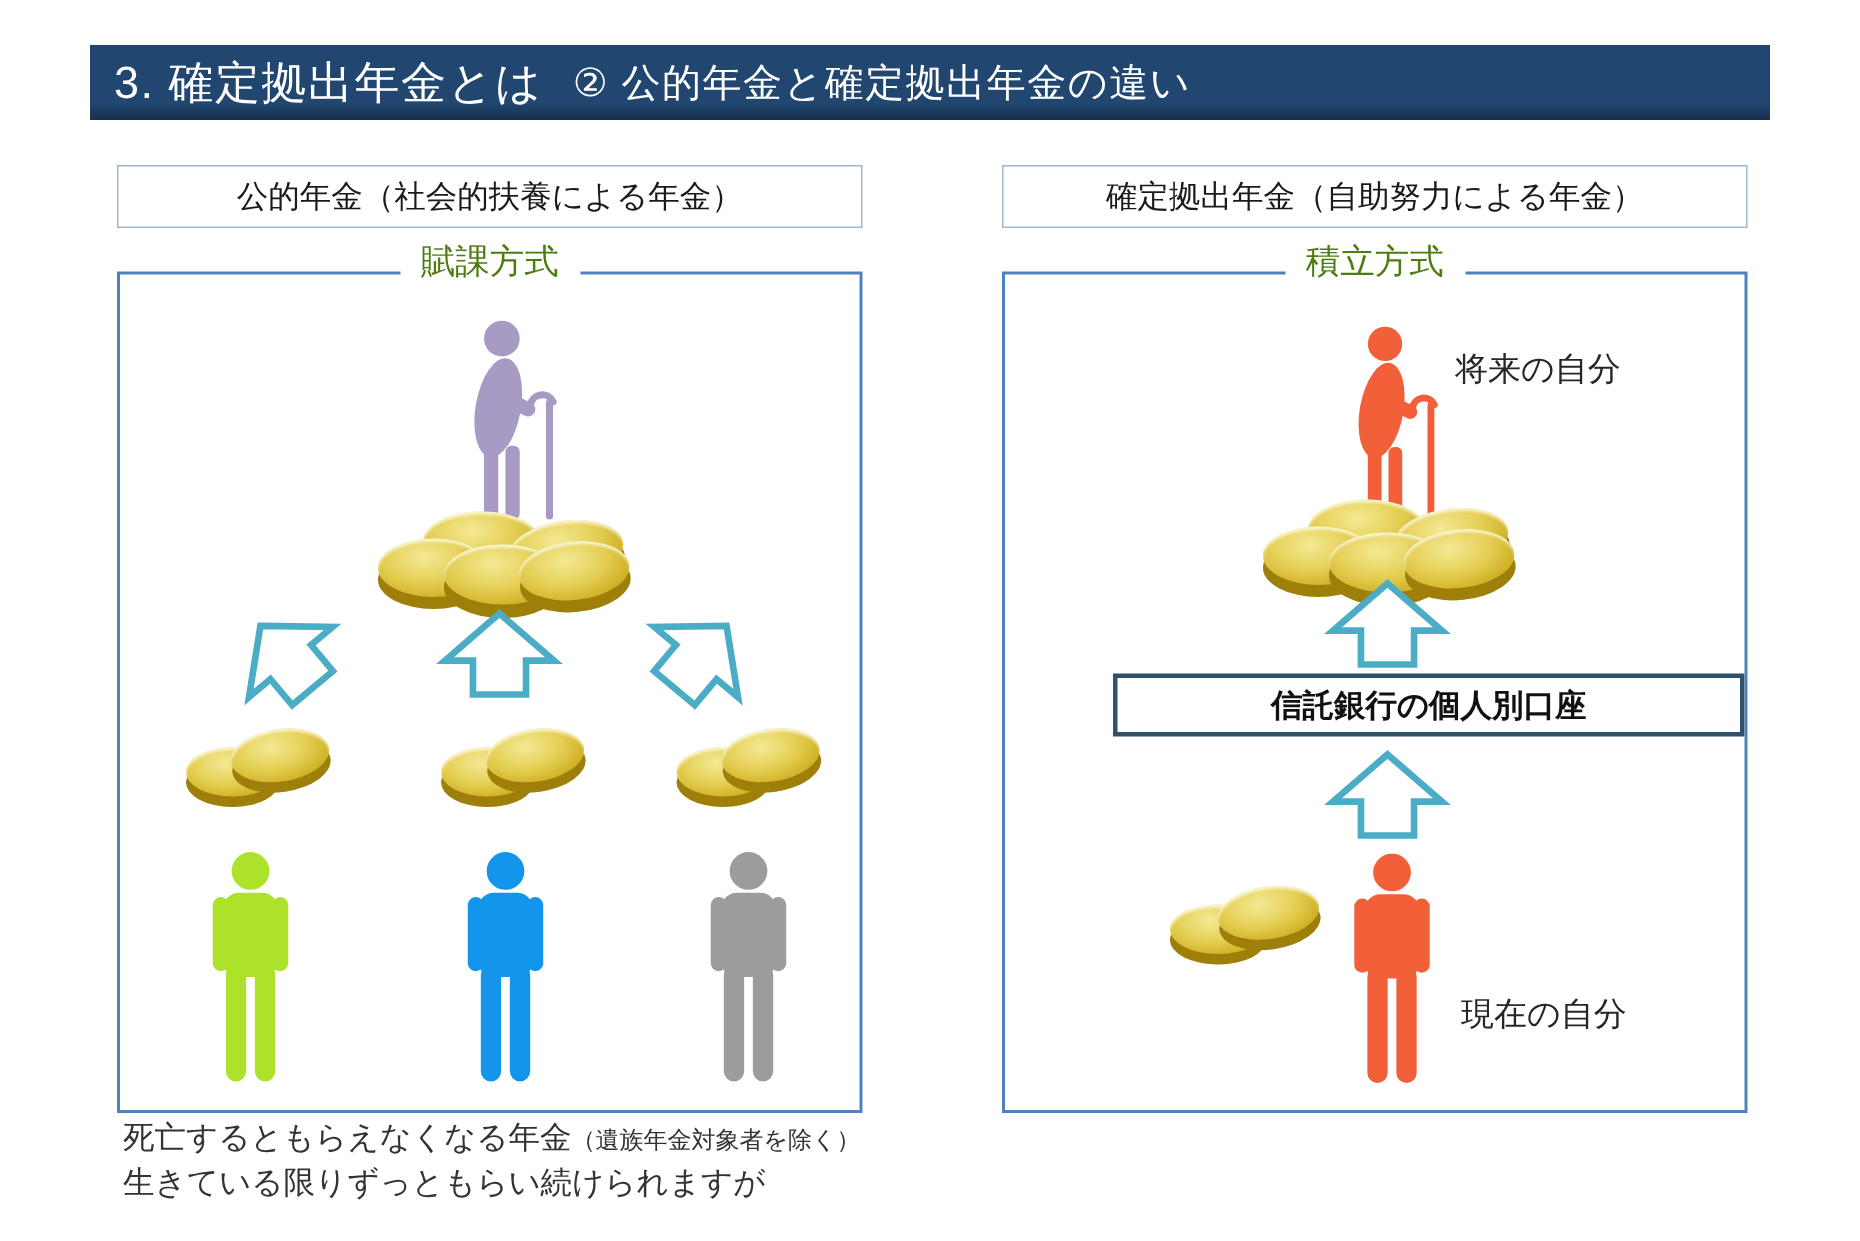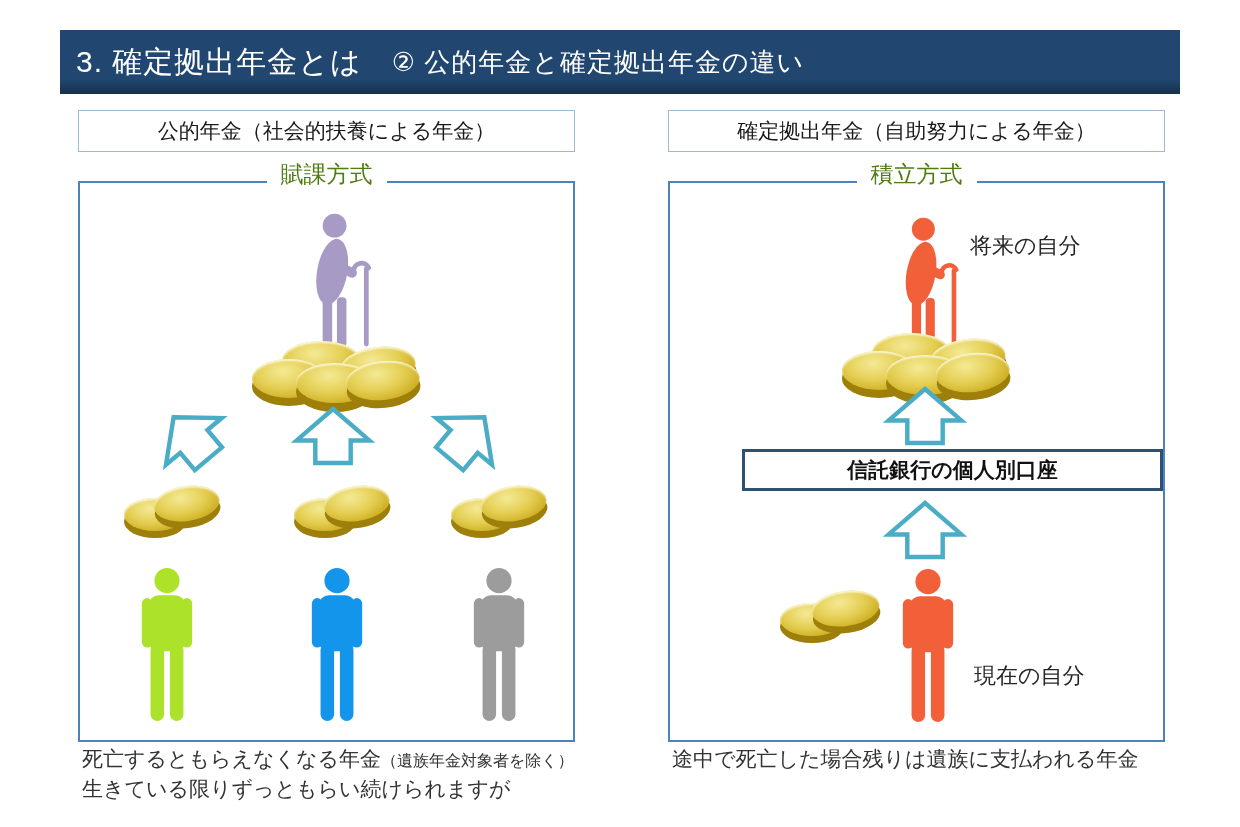--- a/index.html
+++ b/index.html
@@ -2,26 +2,26 @@
 <html style="--header-bg: #21466F; --header-bg-dark: #16304D; --box-border: #4F81BD; --label-border: #9EB9D4; --account-border: #2F5170; --arrow: #4BACC6; --person-green: #ACE32A; --person-blue: #1495EC; --person-gray: #9C9C9C; --person-purple: #A79BC5; --person-orange: #F2603A; --coin-hi: #F4EA95; --coin-face: #E4CE52; --coin-mid: #CDAE22; --coin-dark: #AF8F0E; --coin-edge: #9D7F0A;"><head>
 <meta charset="utf-8">
 <style>
   html,body{margin:0;padding:0;background:#fff;}
   body{
     width:1240px;height:827px;position:relative;overflow:hidden;
     font-family:"Liberation Sans","DejaVu Sans",sans-serif;color:#262626;
   }
   
   .header-bar{
-    position:absolute;left:60px;top:30px;width:1120px;height:64px;
+    position:absolute;left:60px;top:30px;width:1120px;height:50px;
     background:linear-gradient(180deg,var(--header-bg) 0%,var(--header-bg) 78%,var(--header-bg-dark) 100%);
     display:flex;align-items:center;padding-left:16px;box-sizing:border-box;
   }
   .header-bar .t-main{color:#fff;font-size:30px;letter-spacing:1px;}
-  .header-bar .t-sub{color:#fff;font-size:26px;margin-left:30px;letter-spacing:1px;text-align:center;}
+  .header-bar .t-sub{color:#fff;font-size:26px;margin-left:20px;letter-spacing:1px;text-align:center;}
   
   .label-box{
     position:absolute;top:110px;width:497px;height:42px;box-sizing:border-box;
     border:1px solid var(--label-border);
     display:flex;align-items:center;justify-content:center;
     font-size:21px;color:#1a1a1a;background:#fff;
   }
   .label-left{left:78px;} .label-right{left:668px;text-align:right;}
   
   .scheme-box{
@@ -215,14 +215,13 @@
       </svg>
   </div>
   <div class="abs self-label" style="left:304px;top:478px;">現在の自分</div>
 </div>
 
 <div class="caption cap-left">
   <div><span>死亡するともらえなくなる年金</span><span class="note">（遺族年金対象者を除く）</span></div>
   <div>生きている限りずっともらい続けられますが</div>
 </div>
 <div class="caption cap-right">
-  <div>途中で死亡した場合残りは遺族に支払われる年金</div>
 </div>
 
 </body></html>

